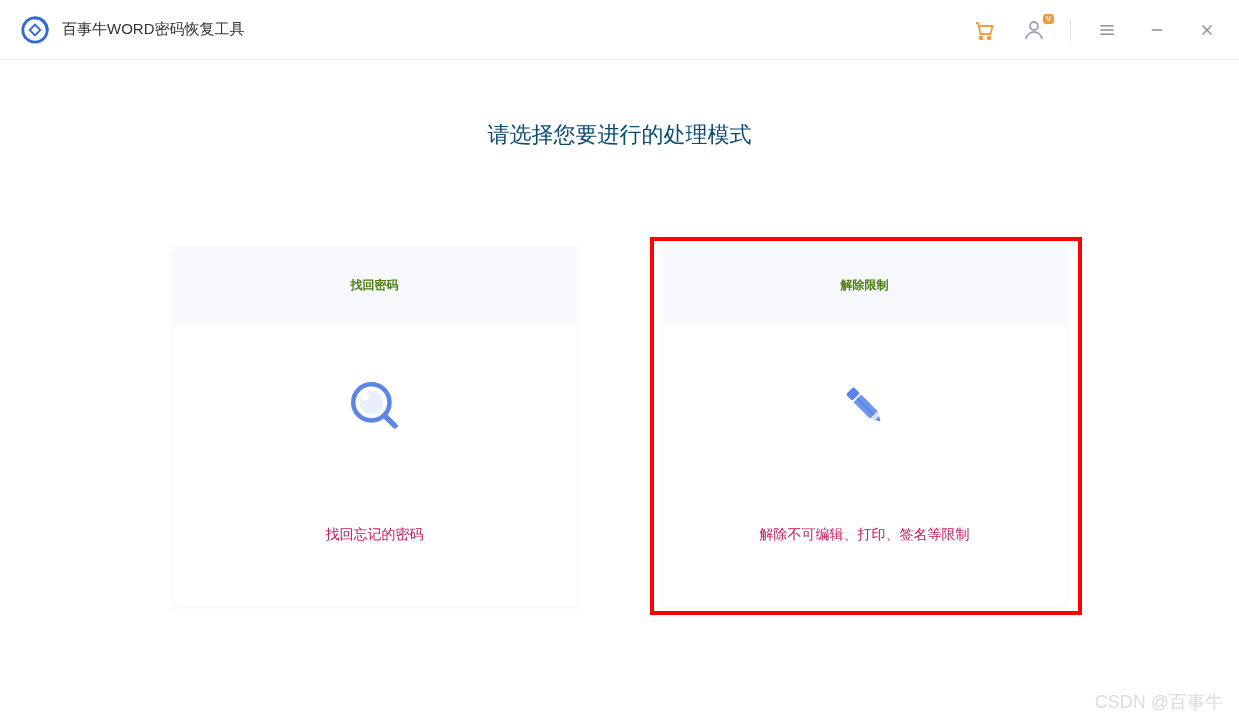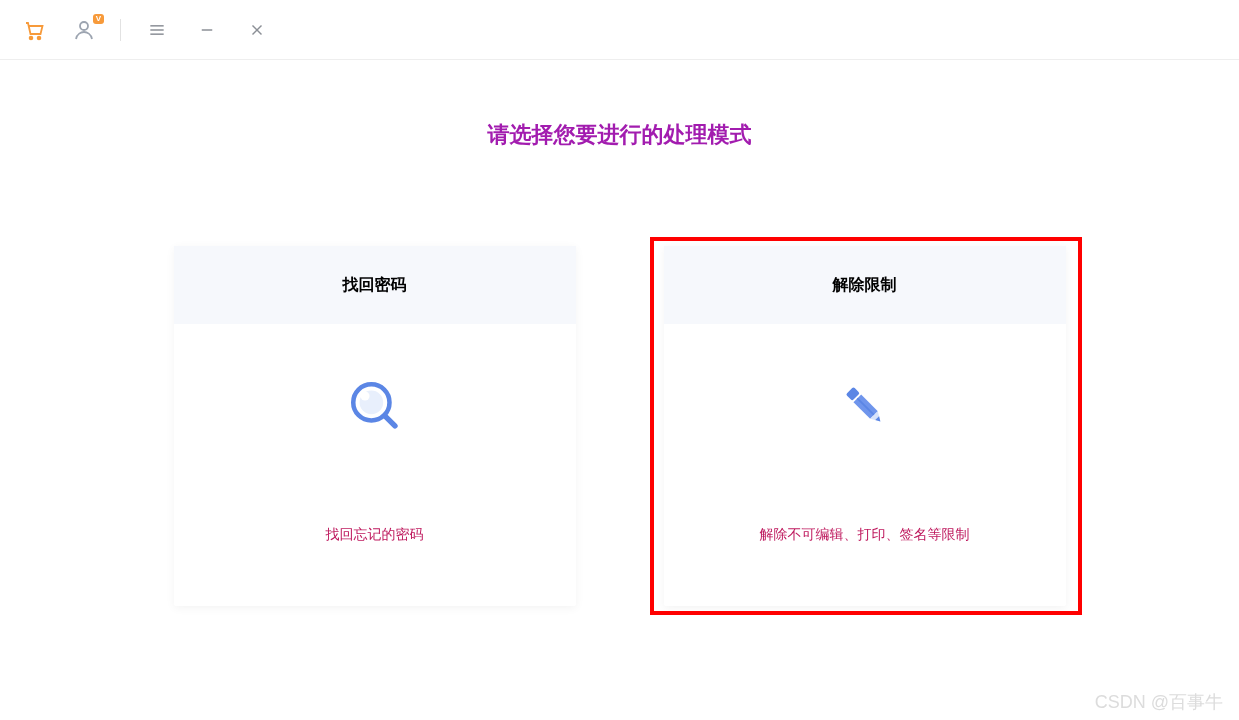--- a/index.html
+++ b/index.html
@@ -19,40 +19,40 @@
   padding: 0 18px 0 20px;
   border-bottom: 1px solid #eee;
 }
 .titlebar-left { display: flex; align-items: center; gap: 12px; }
 .logo-wrap { width: 30px; height: 30px; display:flex; align-items:center; justify-content:center; }
 .app-title { font-size: 15px; color: #333; }
 .titlebar-right { display: flex; align-items: center; gap: 22px; }
 .tb-icon { width: 28px; height: 28px; display:flex; align-items:center; justify-content:center; cursor:pointer; }
 .divider-v { width:1px; height:22px; background:#e2e2e2; }
 .main { padding-top: 60px; text-align: center; }
-.main-heading { font-size: 22px; color: #a21caf; font-weight: 700; }
+.main-heading { font-size: 22px; color: #0c4a6e; font-weight: 400; }
 .cards { display: flex; justify-content: center; gap: 88px; margin-top: 96px; }
 .card {
   width: 402px;
   height: 360px;
   background: #fff;
   box-shadow: 0 2px 10px rgba(0,0,0,0.05);
   border-radius: 2px;
   cursor: pointer;
   display: flex;
   flex-direction: column;
 }
 .card-header {
   height: 78px;
   background: #f6f8fc;
   display: flex;
   align-items: center;
   justify-content: center;
-  font-size: 16px;
-  color: #000000;
+  font-size: 12px;
+  color: #4d7c0f;
   font-weight: 600;
 }
 .card-body {
   flex: 1;
   display: flex;
   flex-direction: column;
   align-items: center;
   justify-content: center;
   gap: 90px;
   padding-bottom: 10px;
@@ -70,20 +70,31 @@
   bottom: 6px;
   font-size: 18px;
   color: #dcdcdc;
   font-family: Arial, sans-serif;
 }
 </style>
 </head>
 <body>
 
 <div class="titlebar">
+  <div class="titlebar-left">
+    <div class="logo-wrap">
+      <svg viewBox="0 0 32 32" width="30" height="30">
+        <circle cx="16" cy="16" r="13" fill="none" stroke="#2f6bd8" stroke-width="3"></circle>
+        <path d="M16 3 A13 13 0 0 1 29 16" fill="none" stroke="#2f6bd8" stroke-width="3" stroke-linecap="round"></path>
+        <rect x="11" y="11" width="10" height="10" fill="#2f6bd8" transform="rotate(45 16 16)"></rect>
+        <rect x="13" y="13" width="6" height="6" fill="#fff" transform="rotate(45 16 16)"></rect>
+      </svg>
+    </div>
+    <div class="app-title">百事牛WORD密码恢复工具</div>
+  </div>
   <div class="titlebar-right">
     <div class="tb-icon">
       <svg viewBox="0 0 24 24" width="24" height="24" fill="none" stroke="#f79a3a" stroke-width="1.8">
         <path d="M4 5h2l2.5 11h10l2-8H7"></path>
         <circle cx="9" cy="20" r="1.4" fill="#f79a3a"></circle>
         <circle cx="17" cy="20" r="1.4" fill="#f79a3a"></circle>
       </svg>
     </div>
     <div class="tb-icon" style="position:relative">
       <svg viewBox="0 0 24 24" width="24" height="24" fill="none" stroke="#9ca4b0" stroke-width="1.8">

